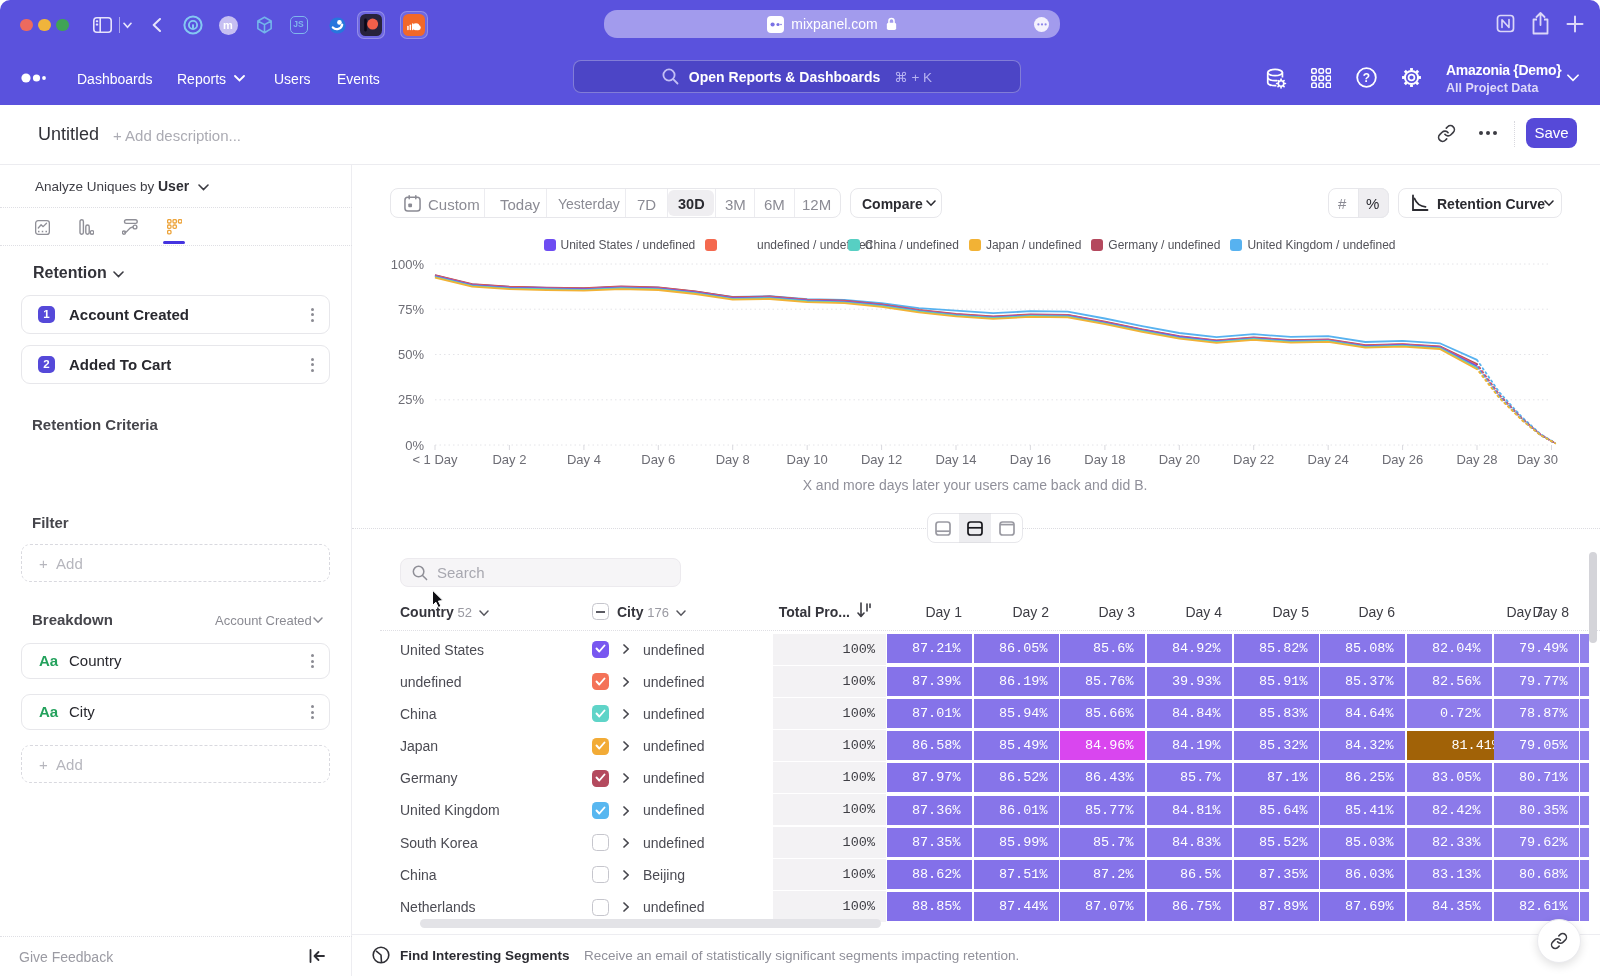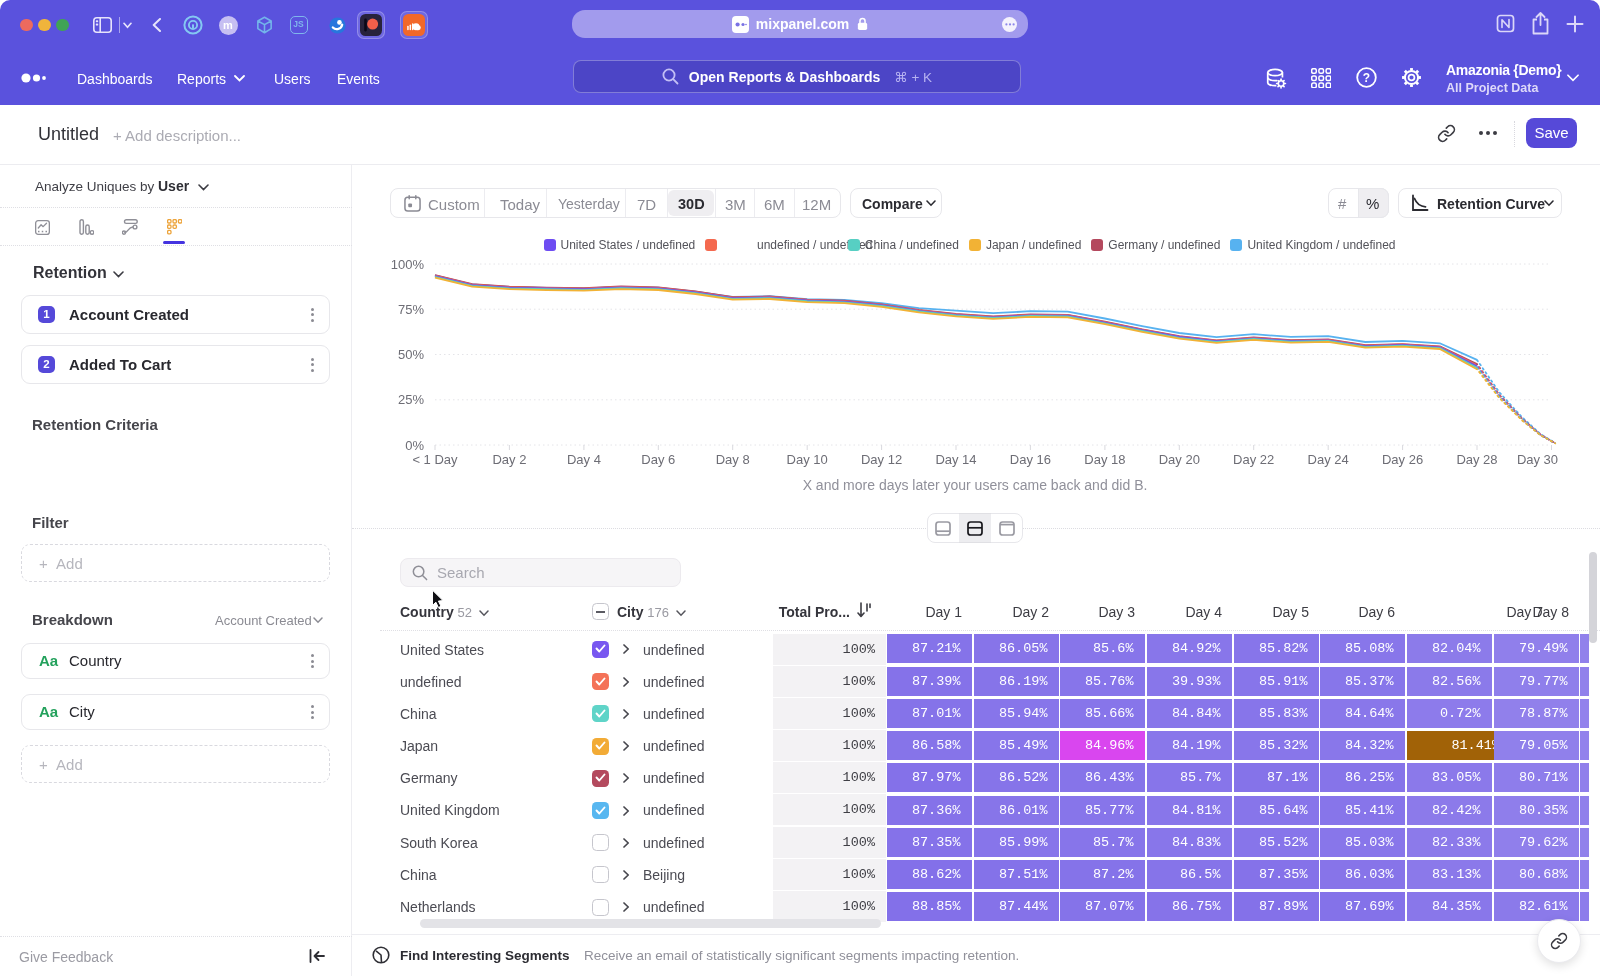--- a/index.html
+++ b/index.html
@@ -1,21 +1,21 @@
 <!DOCTYPE html>
 <html><head><meta charset="utf-8"><style>
 *{margin:0;padding:0;box-sizing:border-box}
 html,body{width:1600px;height:976px;overflow:hidden;background:#fff;
  font-family:"Liberation Sans",sans-serif;-webkit-font-smoothing:antialiased}
 .abs{position:absolute}
 #app{position:absolute;left:0;top:0;width:1600px;height:976px;background:#fff}
 #chrome{position:absolute;left:0;top:0;width:1600px;height:105px;background:#5a52dd;border-radius:10px 10px 0 0}
 .tl{position:absolute;width:12.5px;height:12.5px;border-radius:50%;top:18.7px}
-.urlbar{position:absolute;left:572px;top:10px;width:456px;height:28px;background:#a29bed;border-radius:13px;
- display:flex;align-items:center;justify-content:center;color:#fff;font-size:14px;font-weight:700}
+.urlbar{position:absolute;left:604px;top:10px;width:456px;height:28px;background:#a29bed;border-radius:13px;
+ display:flex;align-items:center;justify-content:center;color:#fff;font-size:14px;font-weight:400}
 .navlink{position:absolute;top:70px;height:18px;color:#fff;font-size:14px;font-weight:500;line-height:18px}
 #navsearch{position:absolute;left:573px;top:60px;width:448px;height:33px;background:#4c45c6;
  border:1px solid rgba(255,255,255,.30);border-radius:8px;display:flex;align-items:center;justify-content:center}
 #toolbar{position:absolute;left:0;top:105px;width:1600px;height:60px;background:#fff;border-bottom:1px solid #ececf0}
 #save{position:absolute;left:1526px;top:118px;width:51px;height:30px;background:#5649d8;border-radius:8px;
  color:#fff;font-size:15px;text-align:center;line-height:30px}
 #sidebar{position:absolute;left:0;top:165px;width:352px;height:811px;border-right:1px solid #ededf1;background:#fff}
 .scard{position:absolute;left:21px;width:309px;background:#fff;border:1px solid #e7e7eb;border-radius:9px}
 .dashcard{position:absolute;left:21px;width:309px;border:1px dashed #d9d9df;border-radius:9px;color:#b6b6bd;font-size:15px}
 .kebab{position:absolute;right:14px;top:50%;margin-top:-7px;width:4px;height:14px}

